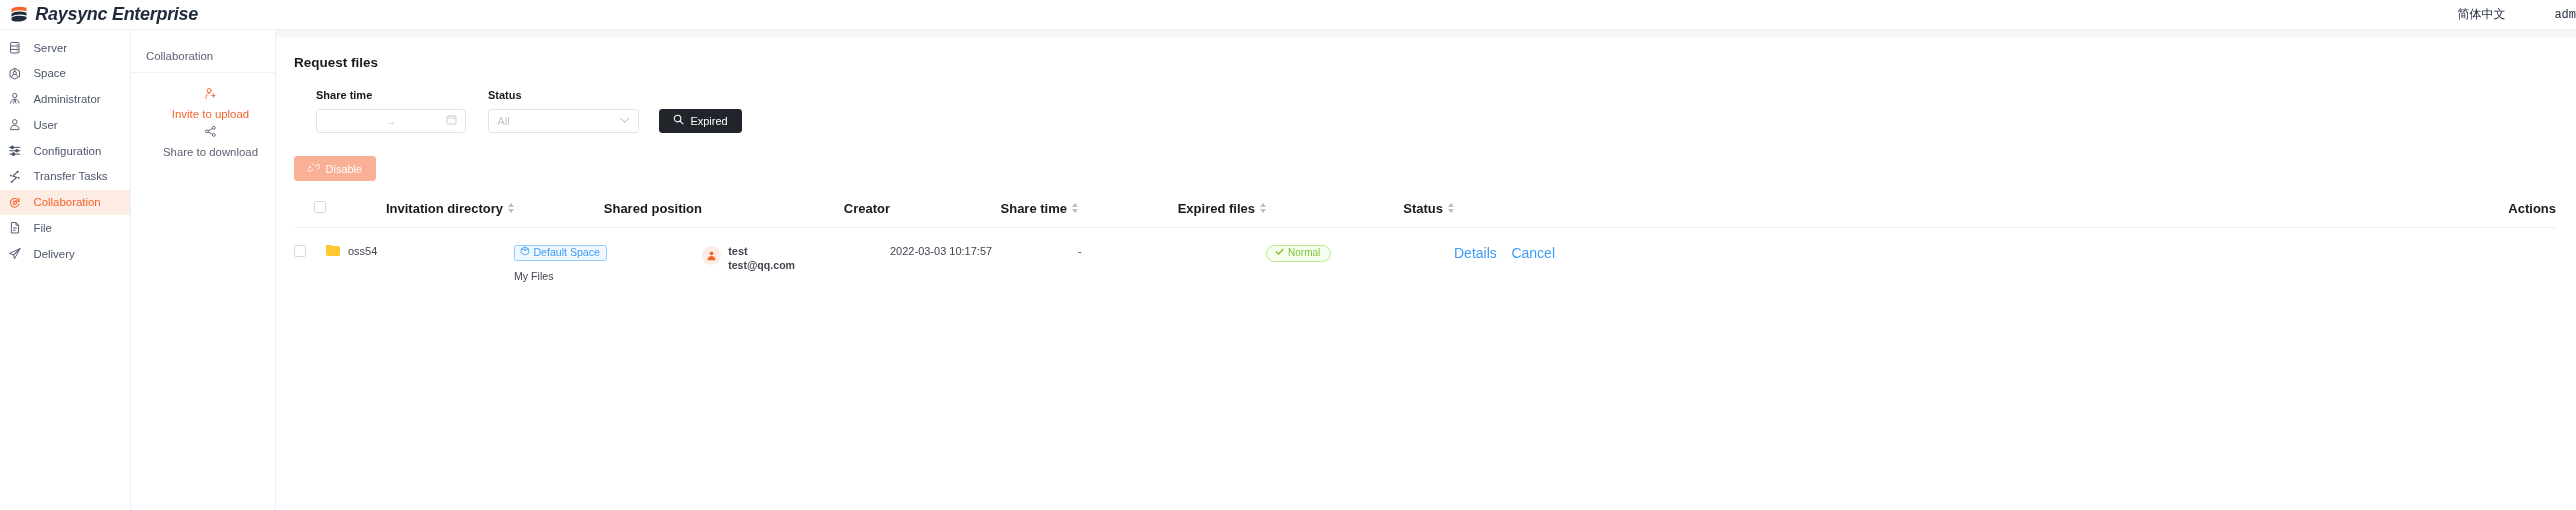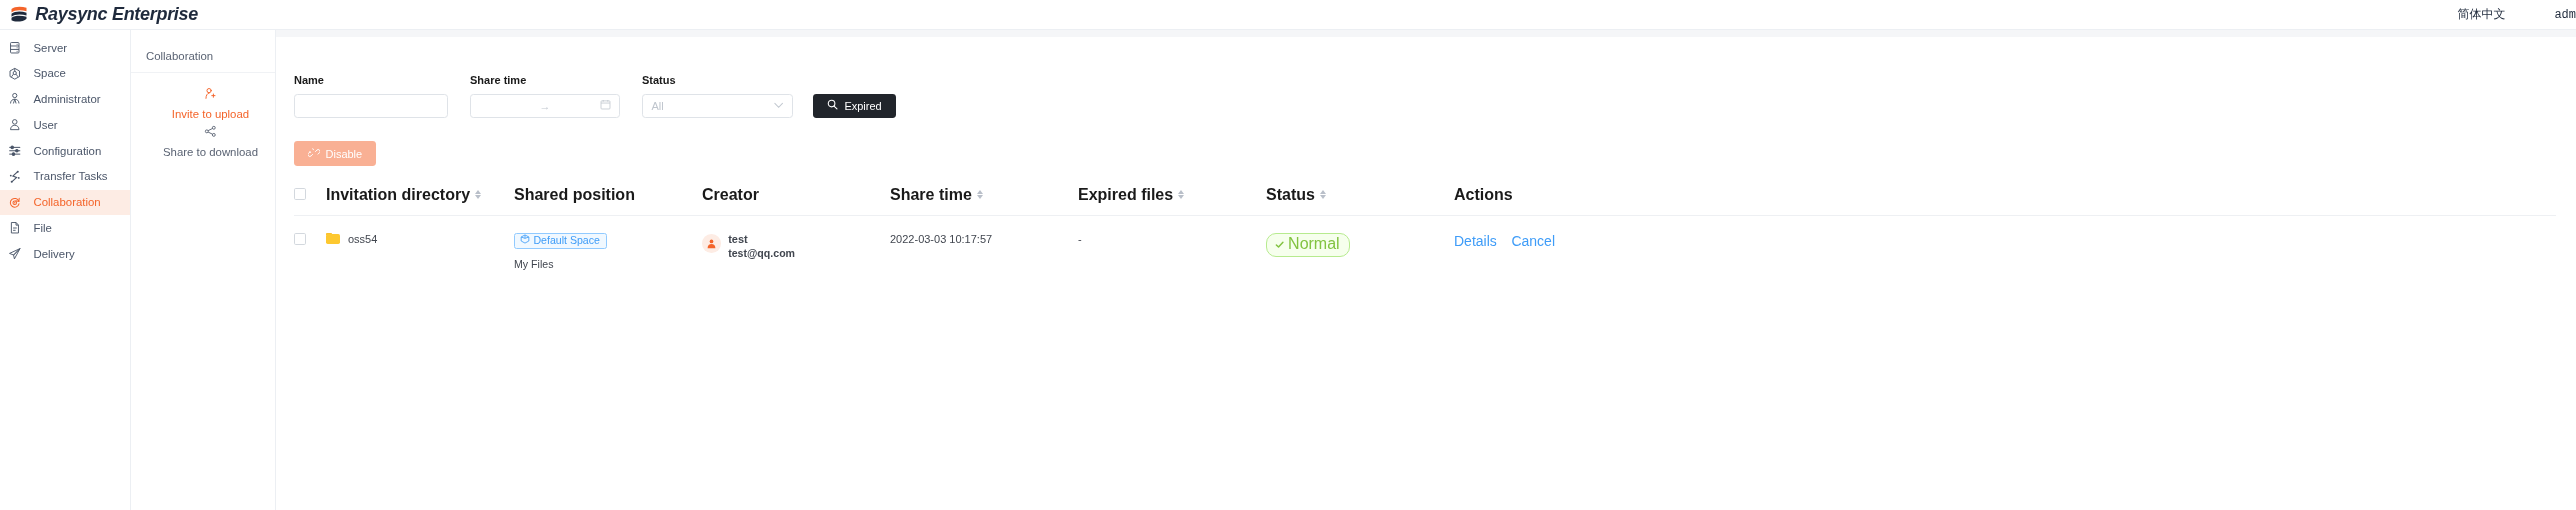--- a/index.html
+++ b/index.html
@@ -109,21 +109,21 @@
   .disable-btn {
     margin-top: 23px; height: 25px; background: #f9b094; color: #ffffff;
     border: none; border-radius: 3.4px; padding: 0 13.5px; font-size: 11px;
     display: inline-flex; align-items: center; gap: 6px; cursor: not-allowed;
     font-family: "Liberation Sans", sans-serif;
   }
 
   
   table.grid { width: 100%; border-collapse: collapse; margin-top: 19.5px; }
   table.grid th {
-    text-align: left; font-size: 16px; font-weight: bold; color: #1a1a1a;
+    text-align: right; font-size: 13px; font-weight: bold; color: #1a1a1a;
     padding: 0 0 11px 0; vertical-align: middle; white-space: nowrap;
   }
   table.grid thead tr { border-bottom: 0.8px solid #eef0f3; }
   table.grid td {
     padding: 17px 0 0 0; vertical-align: top; font-size: 11px; color: #41464f;
   }
   .th-inner { display: inline-flex; align-items: center; gap: 5px; }
   .sorter { display: inline-flex; flex-direction: column; gap: 1.7px; line-height: 0; }
   .sorter i {
     display: block; width: 0; height: 0;
@@ -167,21 +167,21 @@
     display: flex; align-items: center; justify-content: center; flex: 0 0 18.6px;
     margin-top: 1.7px;
   }
   .creator-lines { display: flex; flex-direction: column; gap: 2.5px; font-weight: bold; }
   .creator-name { font-size: 11px; color: #41464f; }
   .creator-mail { font-size: 10.6px; color: #41464f; }
 
   .badge-normal {
     display: inline-flex; align-items: center; gap: 4.2px;
     border: 0.8px solid #b7eb8f; background: #f6ffed; color: #82c341;
-    border-radius: 10px; padding: 1.7px 9.3px 2.5px 7.6px; font-size: 16px;
+    border-radius: 10px; padding: 1.7px 9.3px 2.5px 7.6px; font-size: 10px;
   }
   .act-link { color: #3e9cf8; font-size: 14px; cursor: pointer; }
   .act-gap { display: inline-block; width: 8.5px; }
 </style>
 </head>
 <body>
 
 <div class="topbar">
   <div class="logo-wrap">
     <span class="logo-mark">
@@ -336,30 +336,25 @@
         <line x1="4.8" y1="8.3" x2="10.1" y2="10.9"></line>
       </svg>
     </span>
     <span>Share to download</span>
   </div>
 </aside>
 
 <main class="main">
   <section class="card">
 
+    <h1 class="page-title">Request files</h1>
 
     
     <div class="filters">
 
-      <div class="field">
-        <span class="field-label">Name</span>
-        <div class="input-box w-name">
-          <span></span>
-        </div>
-      </div>
 
       <div class="gap-26"></div>
 
       <div class="field">
         <span class="field-label">Share time</span>
         <div class="input-box w-date">
           <span class="date-arrow">→</span>
           <span class="cal-icon">
             <svg width="11" height="11" viewBox="0 0 13 13" fill="none" stroke="#c2c8d0" stroke-width="1">
               <rect x="1.2" y="2.2" width="10.6" height="9.6" rx="1"></rect>

